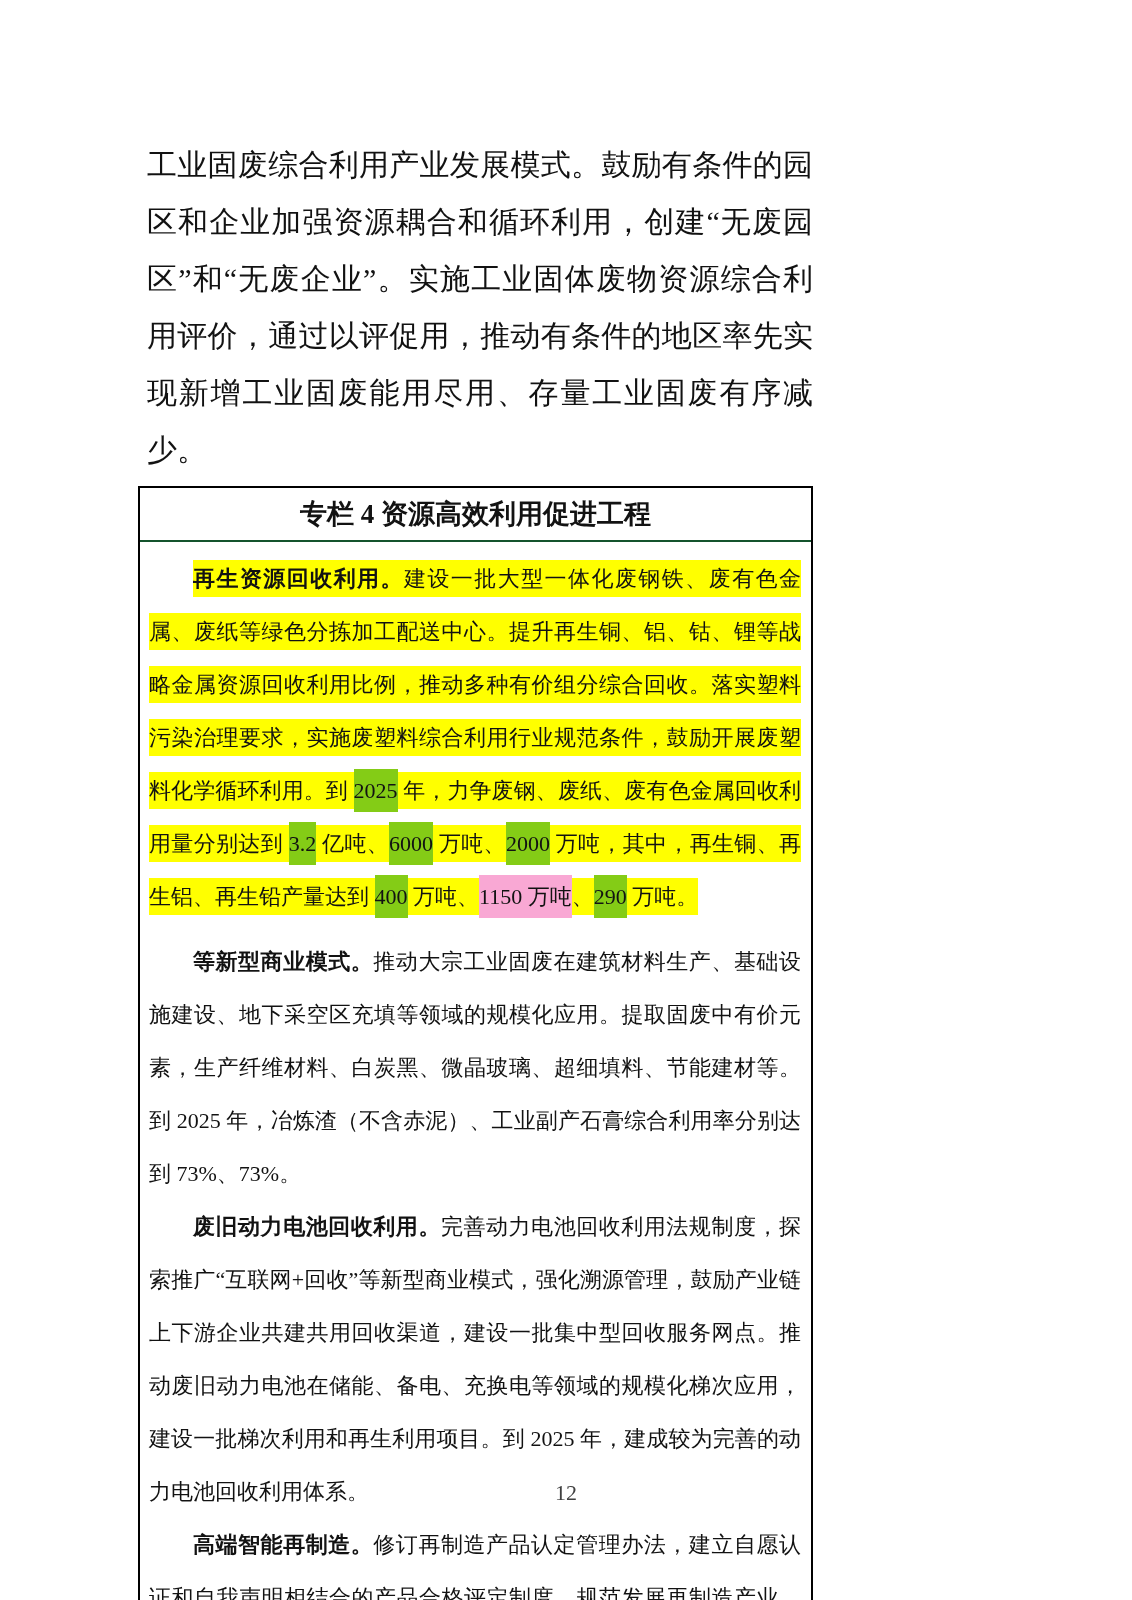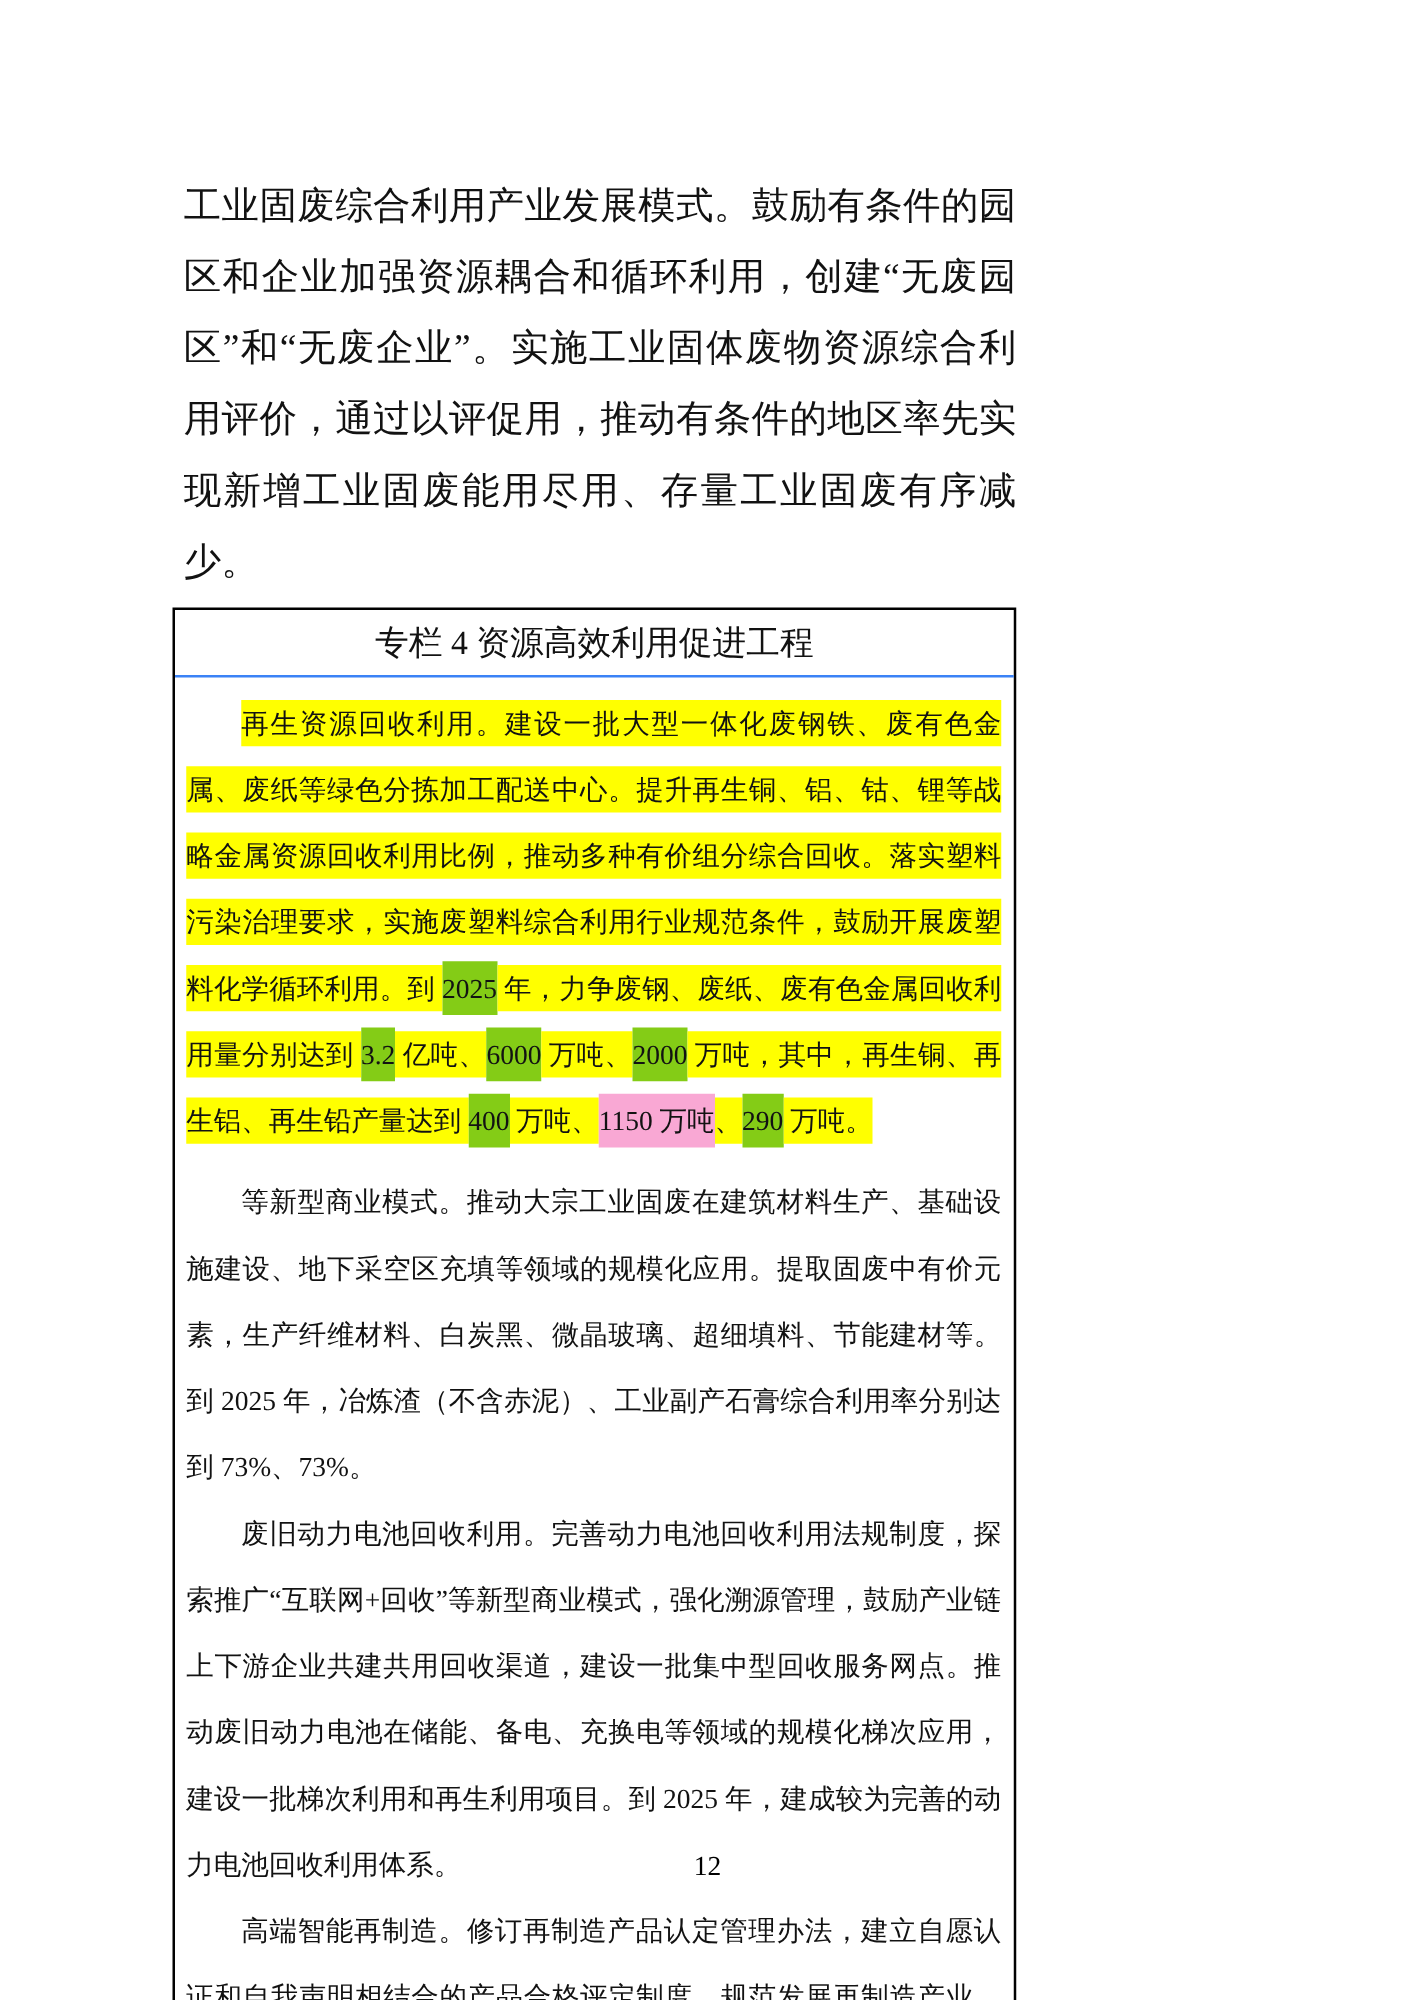--- a/index.html
+++ b/index.html
@@ -27,61 +27,61 @@
     font-size: 30px;
     line-height: 57px;
     text-align: justify;
     text-justify: inter-ideograph;
   }
   .box {
     border: 2px solid #000000;
   }
   .box-title {
     text-align: center;
-    font-weight: normal;
+    font-weight: bold;
     font-size: 27px;
     line-height: 27px;
     padding: 13px 0 12px 0;
-    border-bottom: 2px solid #3b82f6;
+    border-bottom: 2px solid #14532d;
   }
   .box-body {
     padding: 10px 10px 10px 9px;
   }
   .para {
     margin: 0;
     font-size: 22px;
     line-height: 53px;
     text-align: justify;
     text-justify: inter-ideograph;
     text-indent: 2em;
   }
   .para.gap {
     margin-top: 12px;
   }
-  .b { font-weight: normal; }
+  .b { font-weight: bold; }
   .hl-y {
     background: #FFFF00;
     padding: 6px 0;
   }
   .hl-a {
     background: #84cc16;
     padding: 9px 0;
   }
   .hl-o {
     background: #f9a8d4;
     padding: 9px 0;
   }
   .page-number {
     position: absolute;
     left: 0;
     top: 1480px;
     width: 1132px;
     text-align: center;
     font-size: 22px;
-    color: #000000;
+    color: #404040;
   }
 </style>
 </head>
 <body>
 
 <div class="content">
 
   <p class="intro">工业固废综合利用产业发展模式。鼓励有条件的园区和企业加强资源耦合和循环利用，创建“无废园区”和“无废企业”。实施工业固体废物资源综合利用评价，通过以评促用，推动有条件的地区率先实现新增工业固废能用尽用、存量工业固废有序减少。</p>
 
   <div class="box">

